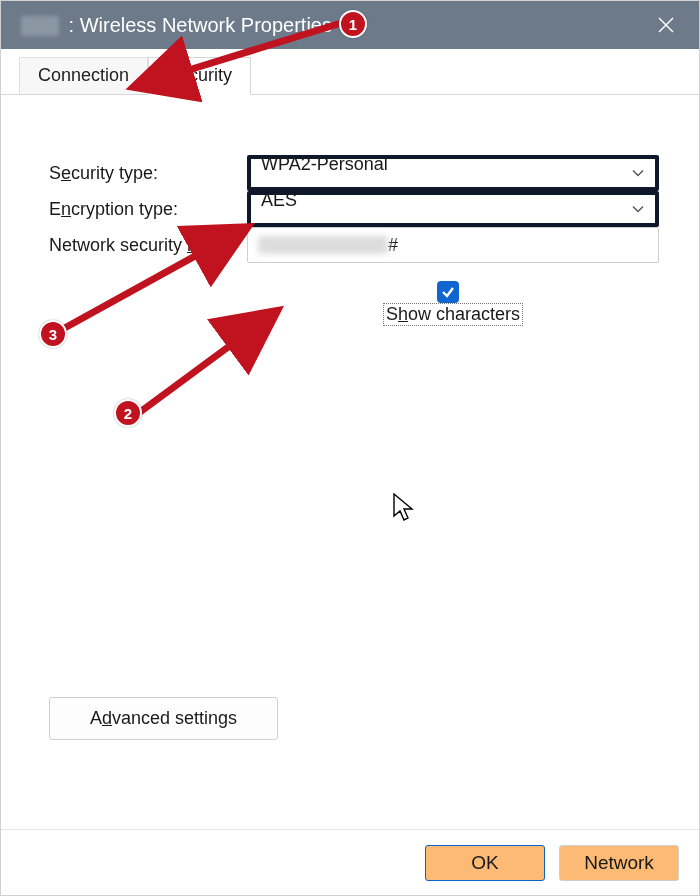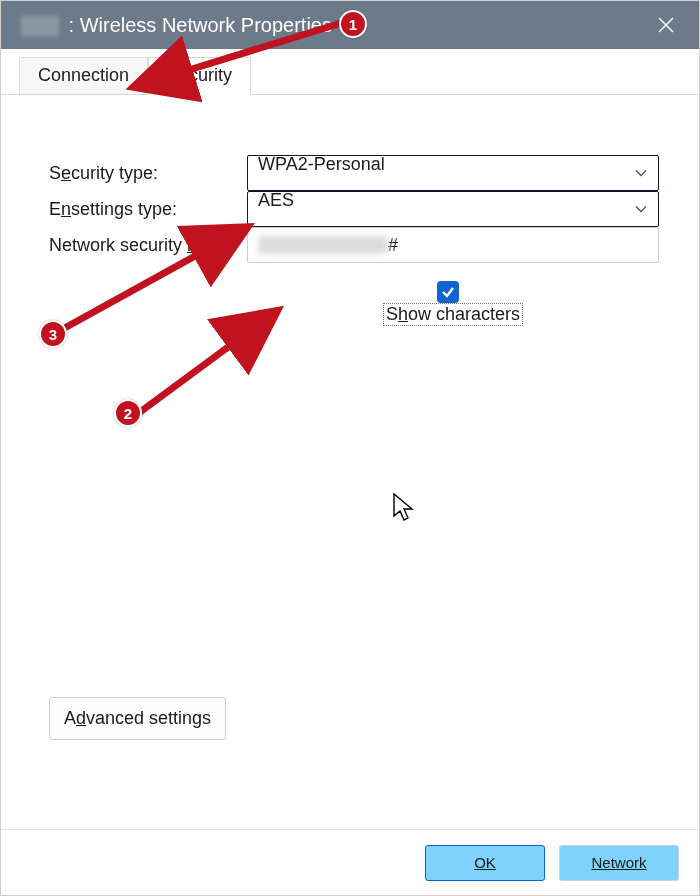--- a/index.html
+++ b/index.html
@@ -88,21 +88,21 @@
     align-items: center;
   }
   .row-label {
     width: 198px;
     font-size: 18px;
   }
   .ul { text-decoration: underline; }
   .combo {
     flex: 1;
     height: 36px;
-    border: 1px solid #0f172a;
+    border: 4px solid #0f172a;
     border-radius: 2px;
     padding: 0 34px 18px 10px;
     font-size: 18px;
     display: flex;
     align-items: center;
     position: relative;
     background: #fff;
     cursor: pointer;
   }
   .combo .chev {
@@ -155,45 +155,44 @@
     border: 1px dotted #777;
     padding: 0 2px;
   }
   .adv-btn {
     position: absolute;
     left: 48px;
     top: 602px;
     border: 1px solid #cfcfcf;
     background: #fdfdfd;
     border-radius: 3px;
-    padding: 10px 14px;
+    padding: 10px 40px;
     font-size: 18px;
     cursor: pointer;
   }
   .footer {
     height: 66px;
     border-top: 1px solid #e4e4e4;
     display: flex;
     align-items: center;
     justify-content: flex-end;
     padding-right: 20px;
     gap: 14px;
   }
   .footer .btn {
     min-width: 120px;
     height: 36px;
     border: 1px solid #cfcfcf;
     border-radius: 3px;
-    background: #7dd3fc;
-    font-size: 15px;
+    background: #fdba74;
+    font-size: 19px;
     display: flex;
     align-items: center;
     justify-content: center;
     cursor: pointer;
-    text-decoration: underline;
   }
   .footer .btn.primary { border: 1.6px solid #0a64c2; }
   
   .badge {
     position: absolute;
     width: 28px;
     height: 28px;
     border-radius: 50%;
     background: #c1121f;
     border: 2px solid #fff;
@@ -250,21 +249,21 @@
         <span class="chev">
           <svg width="14" height="10" viewBox="0 0 14 10">
               <polyline points="2,2 7,7 12,2"></polyline>
             </svg>
         </span>
       </div>
     </div>
 
     <div class="row">
       <div class="row-label">
-        <span>E</span><span class="ul">n</span><span>settings type:</span>
+        <span>E</span><span class="ul">n</span><span>cryption type:</span>
       </div>
       <div class="combo">
         <span>AES</span>
         <span class="chev">
           <svg width="14" height="10" viewBox="0 0 14 10">
               <polyline points="2,2 7,7 12,2"></polyline>
             </svg>
         </span>
       </div>
     </div>

